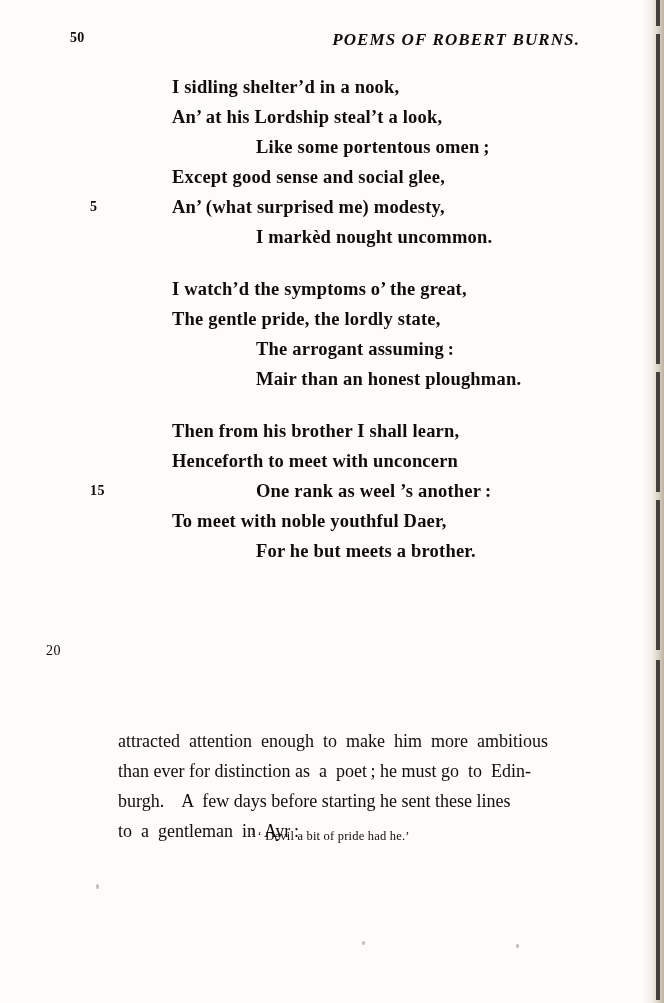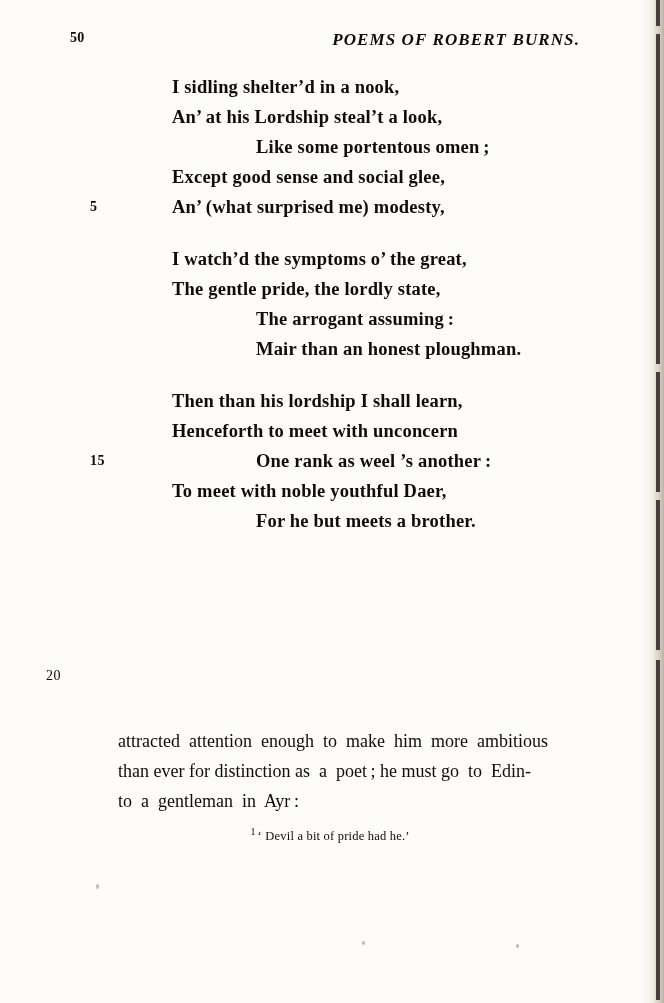--- a/index.html
+++ b/index.html
@@ -130,21 +130,20 @@
     position: relative;
     height: 30px;
     white-space: pre;
   }
   .prose .pnum {
     position: absolute;
     left: -36px;
     top: 0;
     font-size: 14px;
     letter-spacing: 0.5px;
-    margin-top: 25px;
   }
 
   
   .footnote {
     position: absolute;
     left: 0;
     top: 826px;
     width: 640px;
     text-align: center;
     font-size: 12.5px;
@@ -193,20 +192,24 @@
           <span class="verse-text indent">Like some portentous omen ;</span>
         </div>
         <div class="verse-line">
           <span class="verse-num"></span>
           <span class="verse-text">Except good sense and social glee,</span>
         </div>
         <div class="verse-line">
           <span class="verse-num">5</span>
           <span class="verse-text">An’ (what surprised me) modesty,</span>
         </div>
+        <div class="verse-line">
+          <span class="verse-num"></span>
+          <span class="verse-text indent">I markèd nought uncommon.</span>
+        </div>
       </div>
 
       <div class="stanza">
         <div class="verse-line">
           <span class="verse-num"></span>
           <span class="verse-text">I watch’d the symptoms o’ the great,</span>
         </div>
         <div class="verse-line">
           <span class="verse-num"></span>
           <span class="verse-text">The gentle pride, the lordly state,</span>
@@ -217,21 +220,21 @@
         </div>
         <div class="verse-line">
           <span class="verse-num"></span>
           <span class="verse-text indent">Mair than an honest ploughman.</span>
         </div>
       </div>
 
       <div class="stanza">
         <div class="verse-line">
           <span class="verse-num"></span>
-          <span class="verse-text">Then than his lordship I shall learn,</span>
+          <span class="verse-text">Then from his brother I shall learn,</span>
         </div>
         <div class="verse-line">
           <span class="verse-num"></span>
           <span class="verse-text">Henceforth to meet with unconcern</span>
         </div>
         <div class="verse-line">
           <span class="verse-num">15</span>
           <span class="verse-text indent">One rank as weel ’s another :</span>
         </div>
         <div class="verse-line">
@@ -250,20 +253,24 @@
       <div class="pline">
         <span class="pnum">20</span>
       </div>
       <div class="pline">
         <span class="pnum"></span>
         <span>attracted  attention  enough  to  make  him  more  ambitious</span>
       </div>
       <div class="pline">
         <span class="pnum"></span>
         <span>than ever for distinction as  a  poet ; he must go  to  Edin-</span>
+      </div>
+      <div class="pline">
+        <span class="pnum"></span>
+        <span>burgh.    A  few days before starting he sent these lines</span>
       </div>
       <div class="pline">
         <span class="pnum"></span>
         <span>to  a  gentleman  in  Ayr :</span>
       </div>
     </div>
 
     <div class="footnote">
       <span class="fn-marker">1</span><span>‘ Devil a bit of pride had he.’</span>
     </div>

